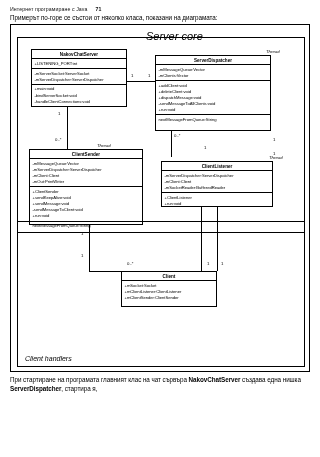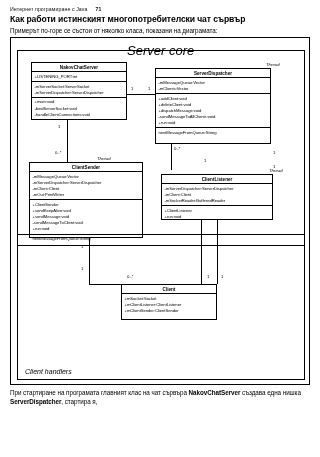--- a/index.html
+++ b/index.html
@@ -62,22 +62,22 @@
   }
   .srv-frame {
     position: absolute;
     left: 6px; top: 12px;
     width: 288px; height: 196px;
     border: 0.7px solid #000;
     box-sizing: border-box;
   }
   .srv-label {
     position: absolute;
-    left: 116px; top: 5px;
-    font-size: 13px;
+    left: 135px; top: 5px;
+    font-size: 11px;
     font-style: italic;
     color: #000;
   }
   .ch-frame {
     position: absolute;
     left: 6px; top: 196px;
     width: 288px; height: 146px;
     border: 0.7px solid #000;
     box-sizing: border-box;
   }
@@ -131,21 +131,20 @@
 </style>
 </head>
 <body>
 
 <div class="page">
 
   <div class="hdr">
     <span>Интернет програмиране с Java</span><span class="pg">71</span>
   </div>
 
-  <div class="title">Как работи истинският многопотребителски чат сървър</div>
   <div class="lead">Примерът по-горе се състои от няколко класа, показани на диаграмата:</div>
 
   <div class="diagram">
 
     <div class="srv-frame"></div>
     <div class="srv-label">Server core</div>
     <div class="ch-frame"></div>
     <div class="ch-label">Client handlers</div>
 
     <div class="box" style="left:20px; top:24px; width:96px; height:58px;">

